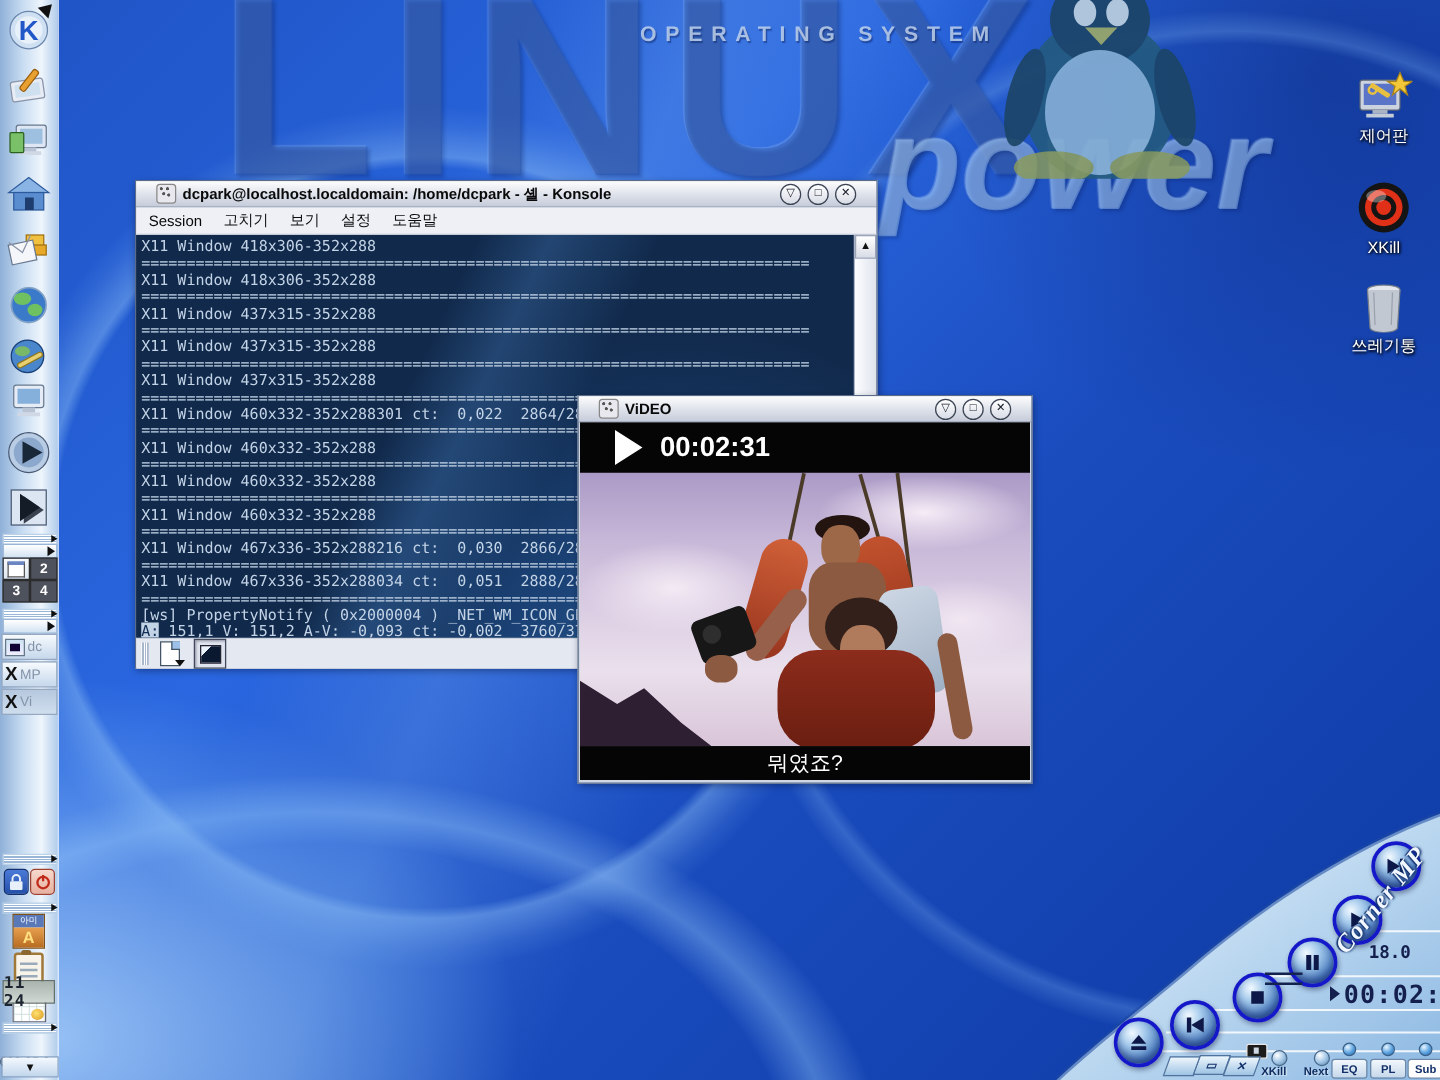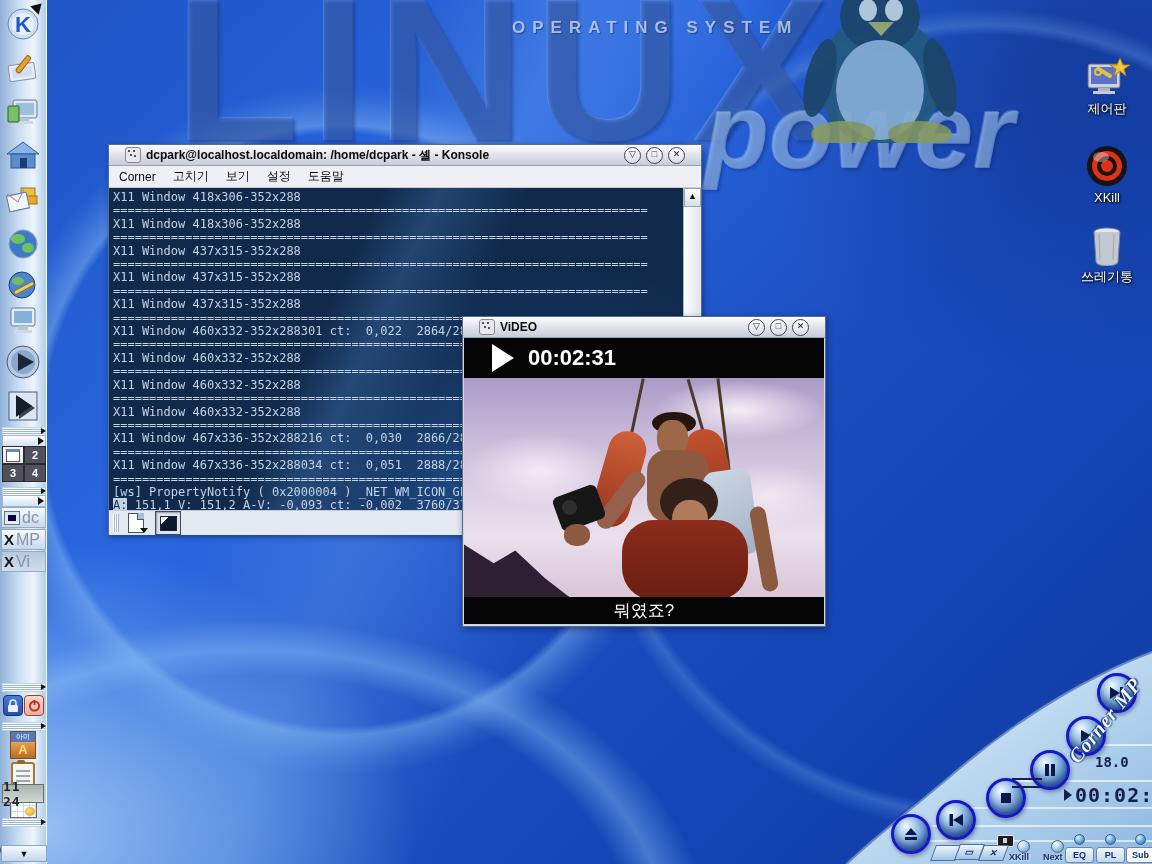--- a/index.html
+++ b/index.html
@@ -49,21 +49,21 @@
   .pager-cell{border:1px solid #2c2c2c;box-sizing:border-box;color:#fff;
     font-size:11px;font-weight:bold;display:flex;align-items:center;
     justify-content:center;background:#4e525c;cursor:pointer;}
   .pager-cell.active{background:linear-gradient(180deg,#f8fafc,#dde6f0);color:#333;}
   .mini-win{width:12px;height:9px;background:#fff;border:1px solid #555;
     border-top:3px solid #6c86c4;}
   .task{position:absolute;left:1px;width:45px;height:21px;display:flex;align-items:center;
     gap:2px;padding-left:2px;box-sizing:border-box;border:1px solid #96a8c0;
     background:linear-gradient(180deg,#f6fafd,#c6d8ec);cursor:pointer;overflow:hidden;}
   .task.pressed{background:linear-gradient(180deg,#b6c8de,#cfdeee);}
-  .task .tlabel{font-size:16px;color:#8494aa;white-space:nowrap;}
+  .task .tlabel{font-size:11px;color:#8494aa;white-space:nowrap;}
   .task .xglyph{font-size:15px;font-weight:bold;color:#111;line-height:1;}
   .task .kglyph{width:14px;height:12px;background:linear-gradient(180deg,#cfe2f4,#eef)
     ;border:1px solid #678;display:flex;align-items:center;justify-content:center;}
   .task .kglyph i{width:8px;height:6px;background:#103;display:block;}
   .sysbtn{position:absolute;width:20px;height:21px;border-radius:4px;cursor:pointer;
     display:flex;align-items:center;justify-content:center;box-sizing:border-box;}
   .lockbtn{left:3px;background:linear-gradient(180deg,#4a7ad8,#2450a8);border:1px solid #16306e;}
   .powerbtn{left:24px;background:linear-gradient(180deg,#f6d8cc,#e8b0a0);border:1px solid #a04030;}
   .tray-icon{position:absolute;left:9px;width:28px;display:flex;align-items:center;
     justify-content:center;cursor:pointer;}
@@ -422,21 +422,21 @@
   <div class="window konsole">
     <div class="titlebar">
       <span class="wicon"></span>
       <span class="ttext">dcpark@localhost.localdomain: /home/dcpark - 셸 - Konsole</span>
       <span class="tbtn">▽</span>
       <span class="tbtn">□</span>
       <span class="tbtn">✕</span>
     </div>
     <div class="menubar">
 
-    <span>Corner</span>
+    <span>Session</span>
         <span>고치기</span>
         <span>보기</span>
         <span>설정</span>
         <span>도움말</span>
       </div>
     <div class="term-wrap">
       <div class="terminal">
 
       <div class="term-line">X11 Window 418x306-352x288</div>
           <div class="term-line">==========================================================================</div>

